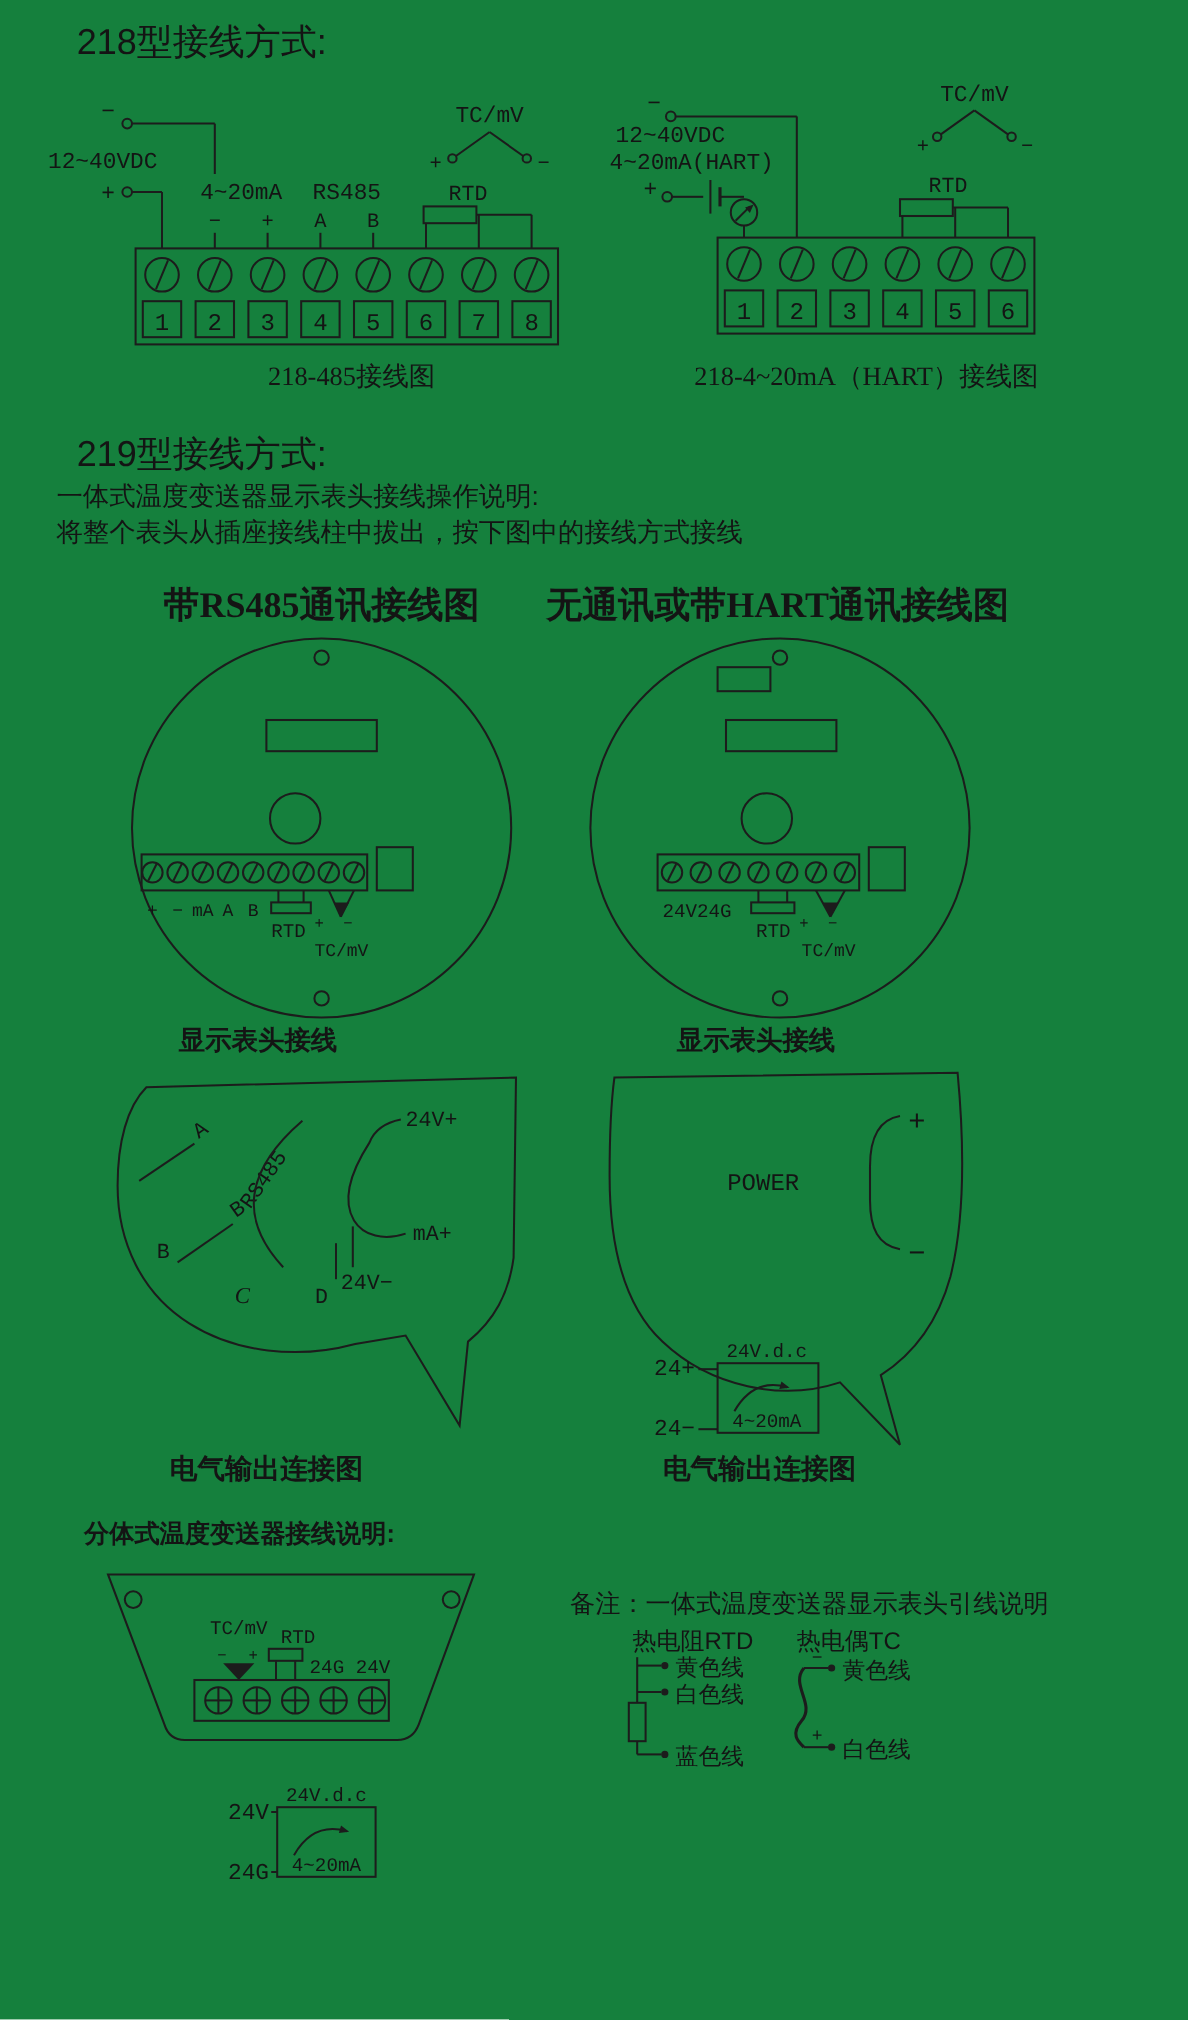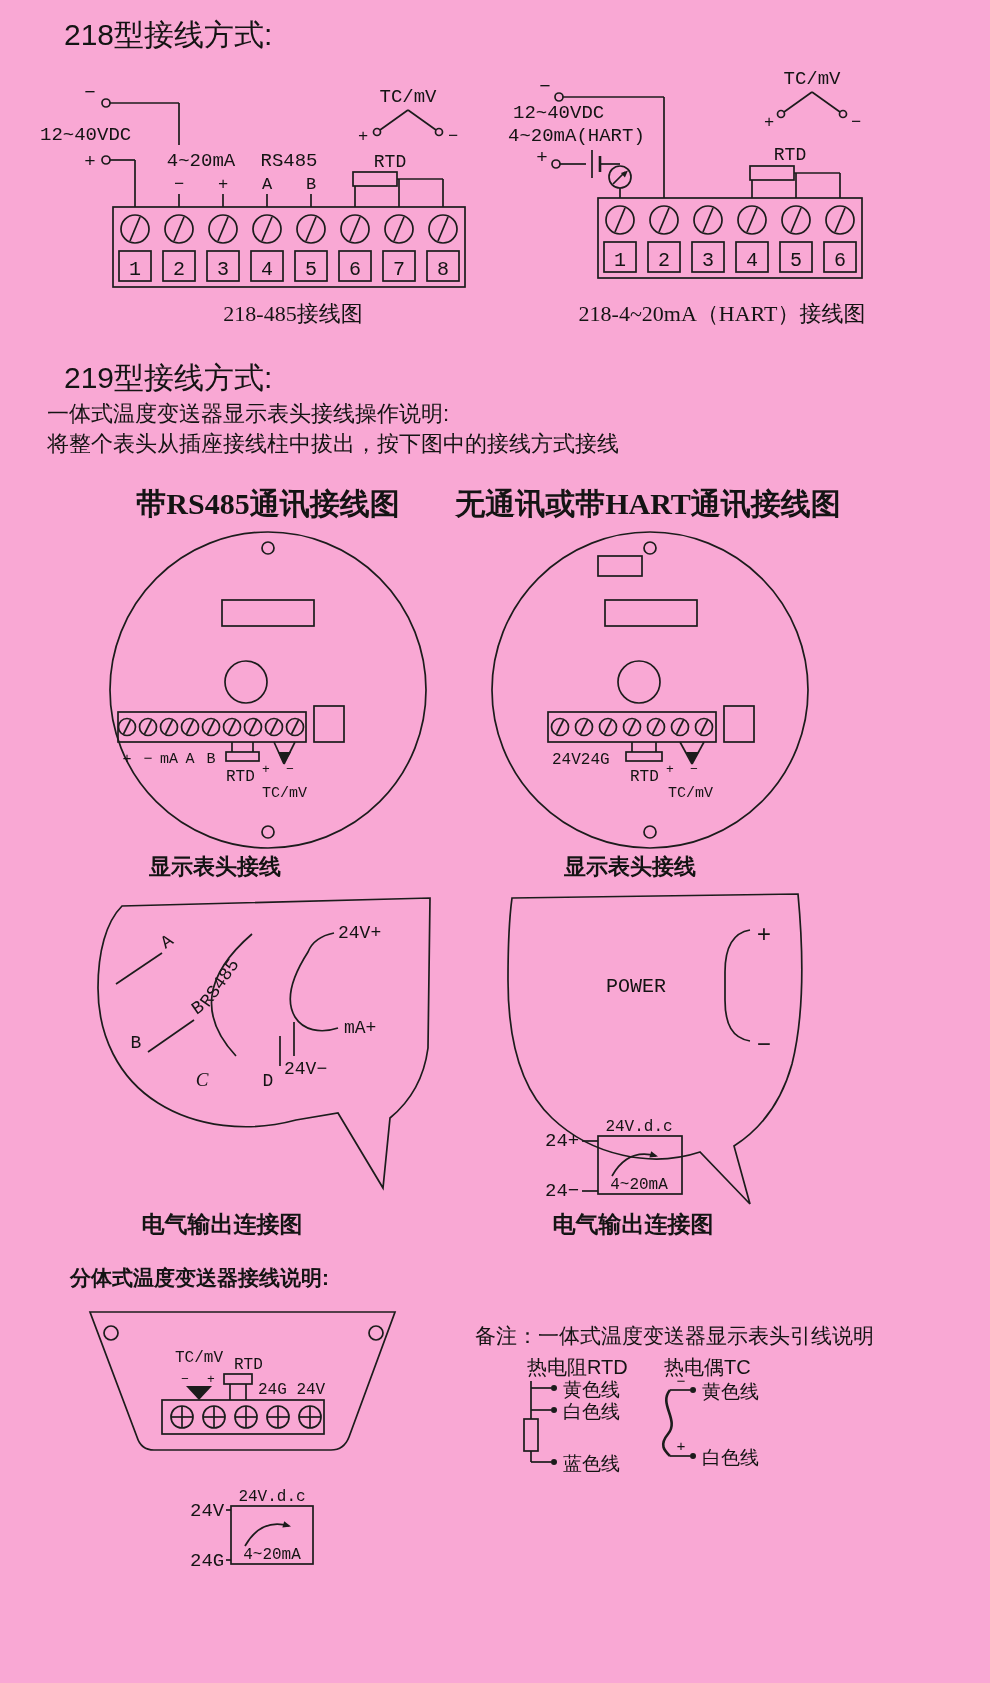--- a/index.html
+++ b/index.html
@@ -1,16 +1,16 @@
 <!DOCTYPE html>
 <html><head>
 <meta charset="utf-8">
 <style>
   html,body{margin:0;padding:0;background:#ffffff;}
-  .page{position:relative;width:990px;height:1683px;background:#f9a8d4;overflow:hidden;}
+  .page{position:relative;width:990px;height:1683px;background:#15803d;overflow:hidden;}
   svg{position:absolute;left:0;top:0;}
   line,path,rect,circle,ellipse,polyline{stroke:#1c1c1c;fill:none;stroke-width:1.7;}
   .fillk{fill:#1c1c1c;stroke:none;}
   .thick{stroke-width:2.6;}
   text{fill:#141414;stroke:none;}
   .mono{font-family:"Liberation Mono","DejaVu Sans Mono",monospace;}
   .serif{font-family:"Liberation Serif","DejaVu Serif",serif;}
   .sans{font-family:"Liberation Sans","DejaVu Sans",sans-serif;}
   .b{font-weight:bold;}
   .mid{text-anchor:middle;}

